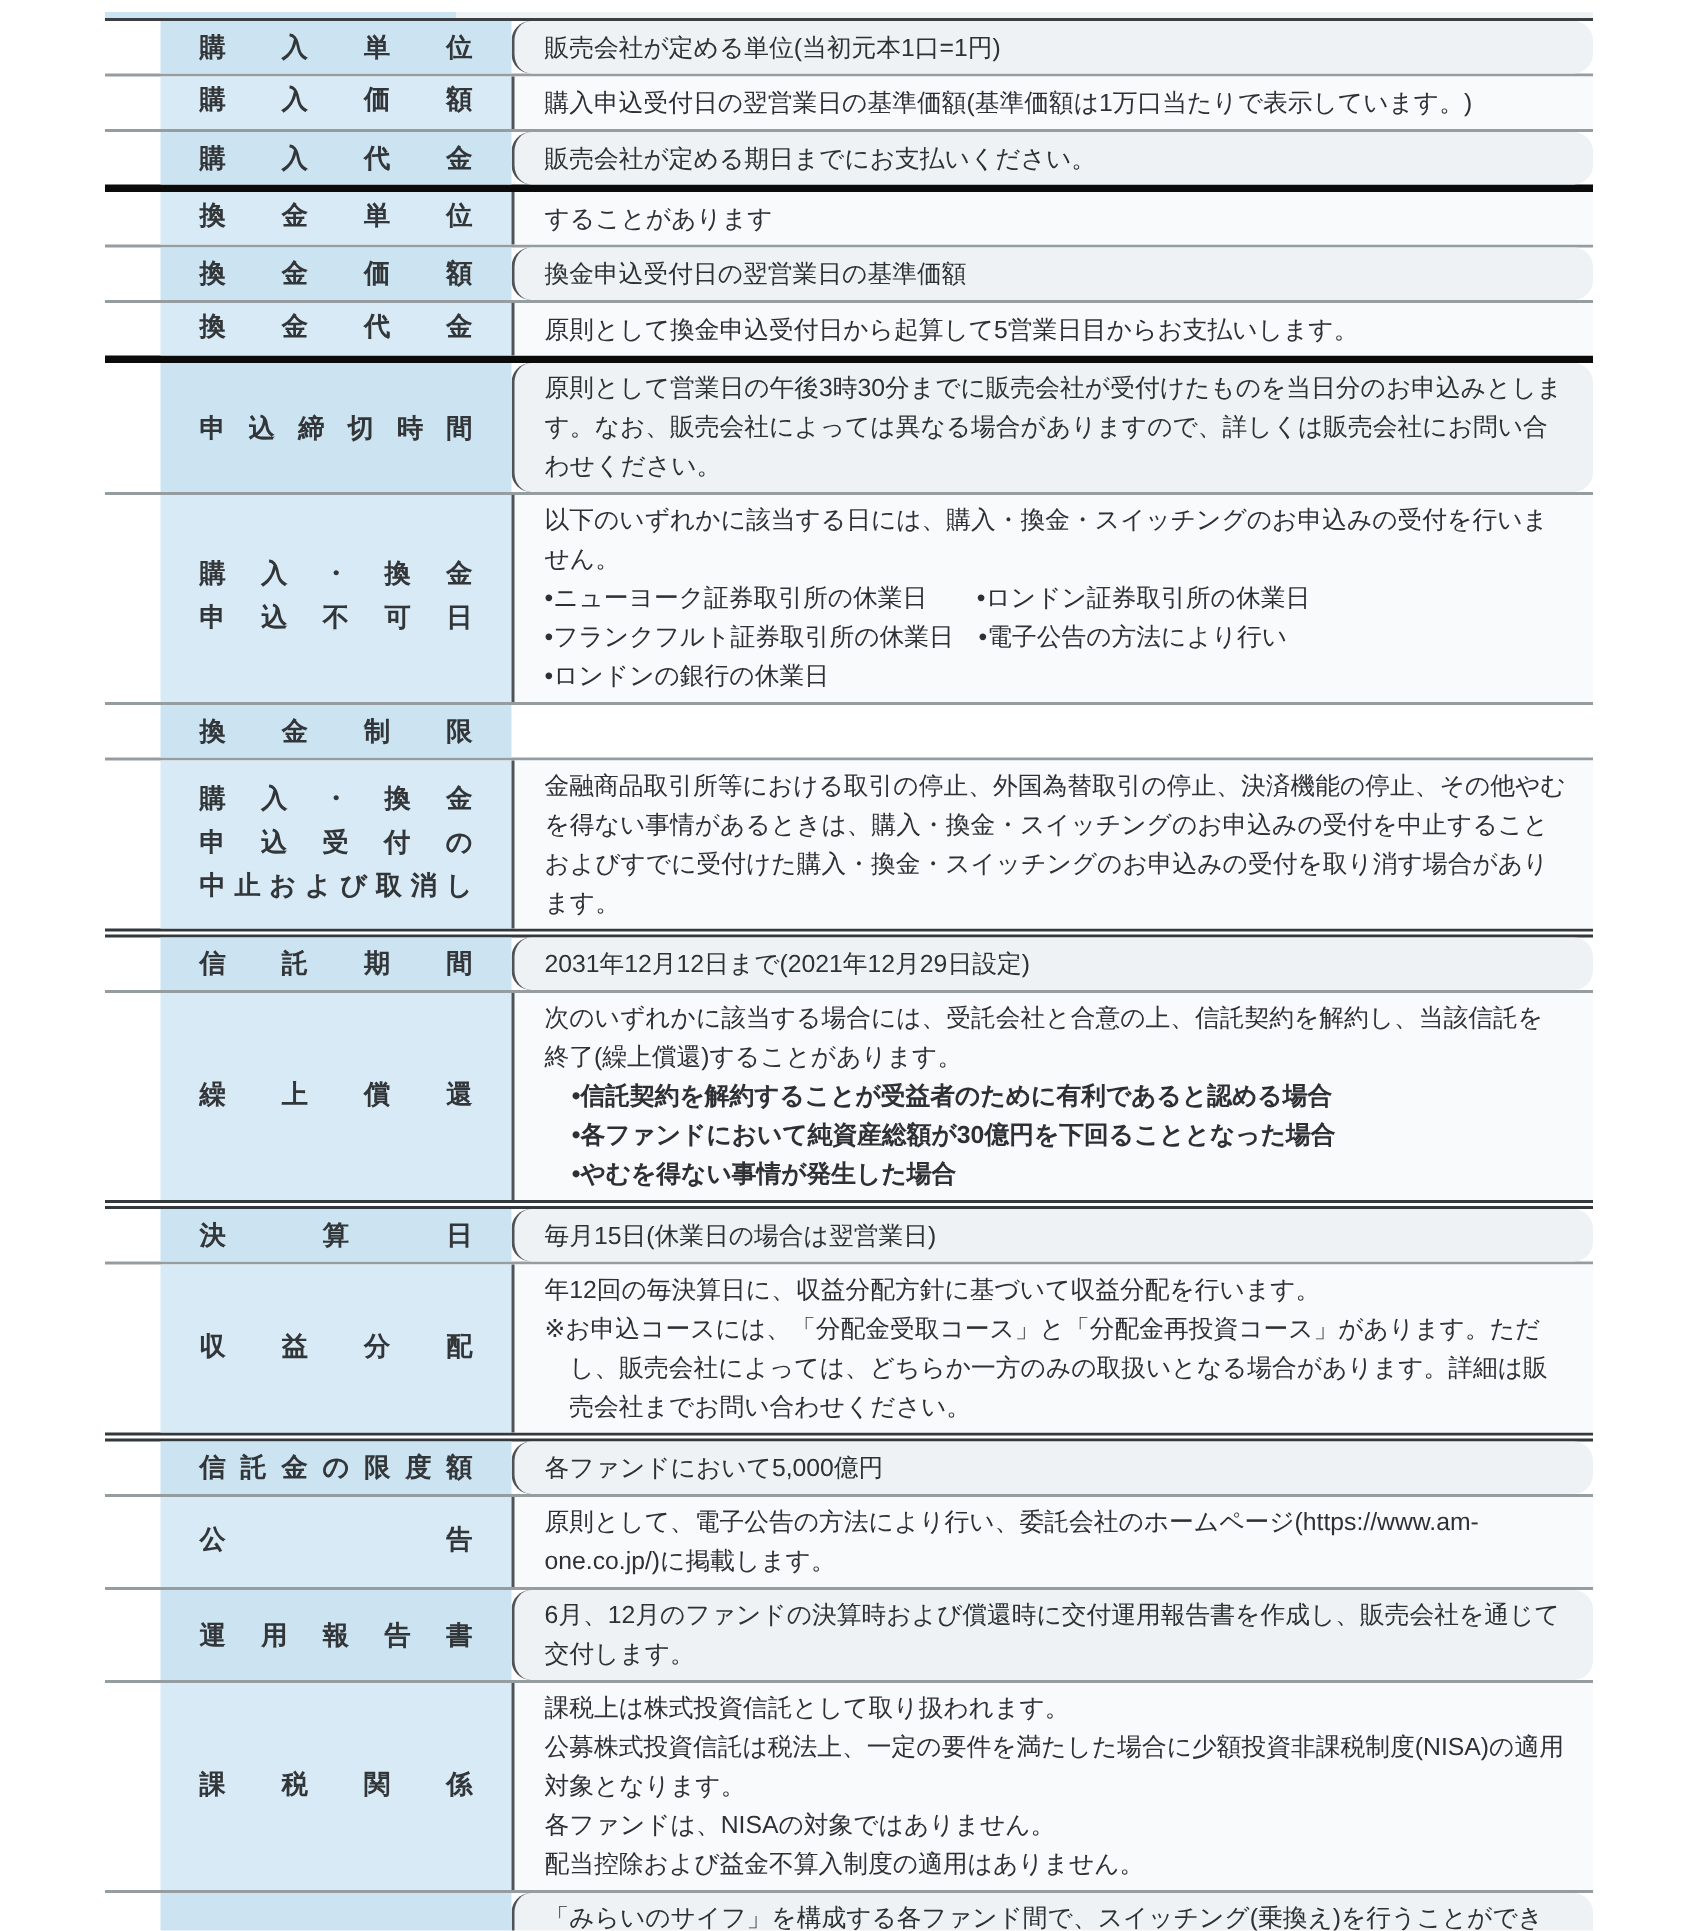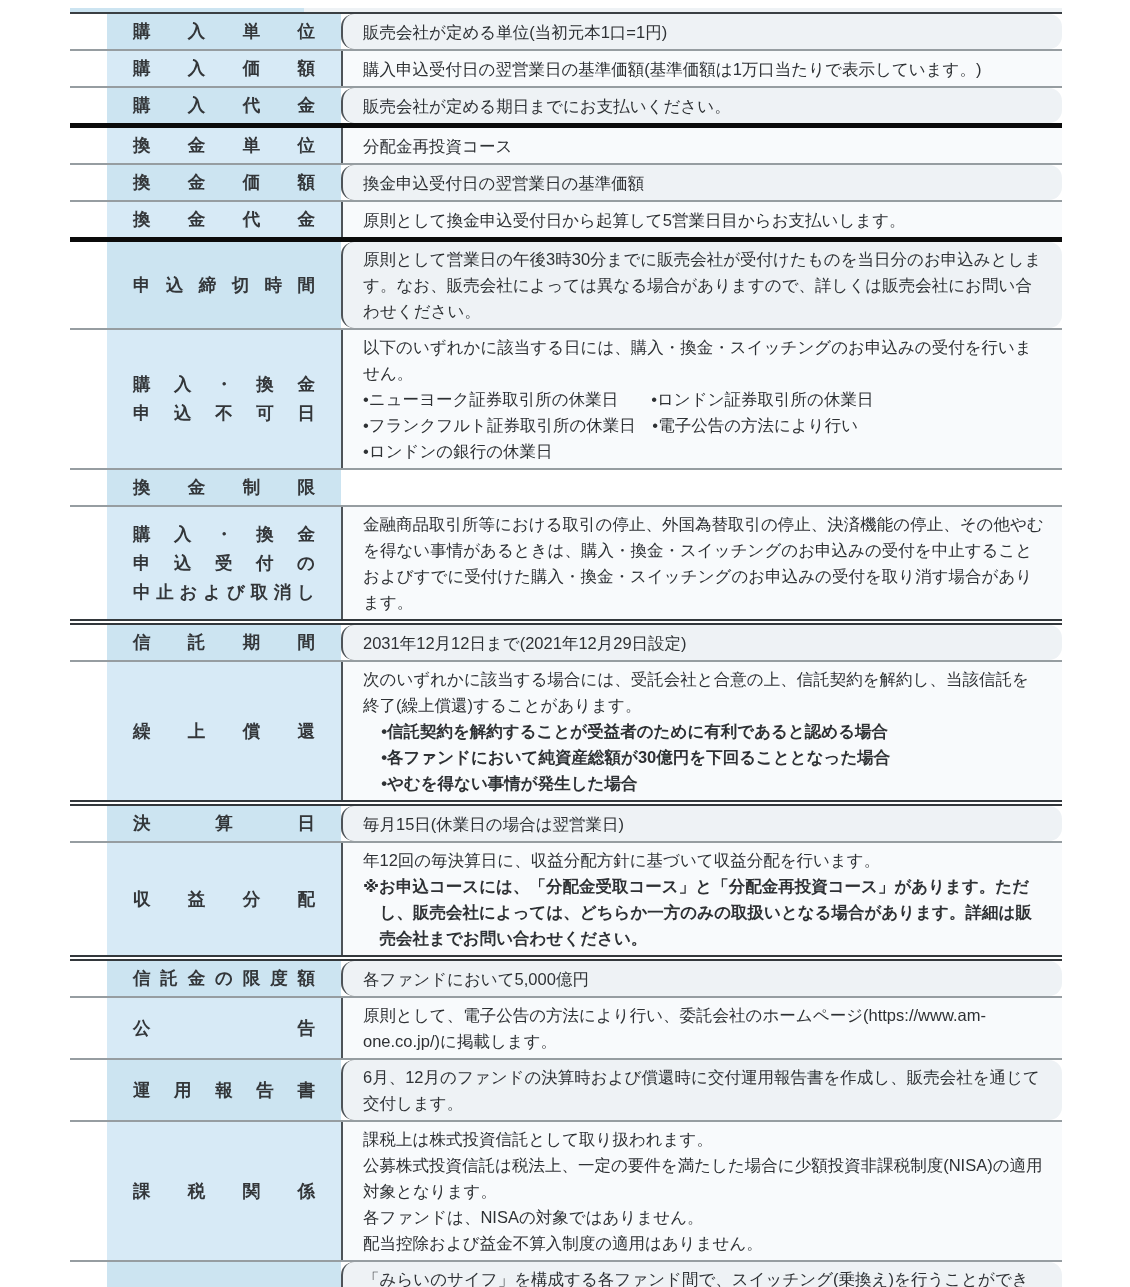--- a/index.html
+++ b/index.html
@@ -49,26 +49,26 @@
     padding: 4px 18px 4px 20px;
     display: flex;
     flex-direction: column;
     justify-content: center;
     color: #2e3134;
     font-size: 16.5px;
     line-height: 26px;
     overflow-wrap: anywhere;
     line-break: strict;
   }
-  .content-line.hang { padding-left: 1em; text-indent: -1em; font-weight: bold; }
+  .content-line.hang { padding-left: 1em; text-indent: -1em; }
   .content-line.indent { padding-left: 1.1em; font-weight: bold; }
 
   
   .row.shade-a .label-cell   { background: var(--label-a, #cce4f1); }
-  .row.shade-b .label-cell   { background: var(--label-b, #d7eaf6); }
+  .row.shade-b .label-cell   { background: var(--label-b, #d7eaf6); font-family: Liberation Mono, monospace; }
   .row.shade-a .content-cell { background: var(--content-a, #eef2f5); border-radius: 13px; }
   .row.shade-b .content-cell { background: var(--content-b, #f8fafc); }
 
   .divider { width: 100%; }
   .divider.single { height: 2px; background: #969da1; }
   .divider.thick  { height: 5px; background: #0b0b0b; }
   .divider.double {
     height: 2px;
     background: #ffffff;
     border-top: 2px solid #33383c;
@@ -112,21 +112,21 @@
     <div class="content-cell">
           <div class="content-line">販売会社が定める期日までにお支払いください。</div>
         </div>
   </div>
       <div class="divider thick"></div>
       <div class="row shade-b">
     <div class="label-cell">
           <div class="label-line">換 金 単 位</div>
         </div>
     <div class="content-cell">
-          <div class="content-line">分配金再投資コース</div>
+          <div class="content-line">することがあります</div>
         </div>
   </div>
       <div class="divider single"></div>
       <div class="row shade-a">
     <div class="label-cell">
           <div class="label-line">換 金 価 額</div>
         </div>
     <div class="content-cell">
           <div class="content-line">換金申込受付日の翌営業日の基準価額</div>
         </div>

